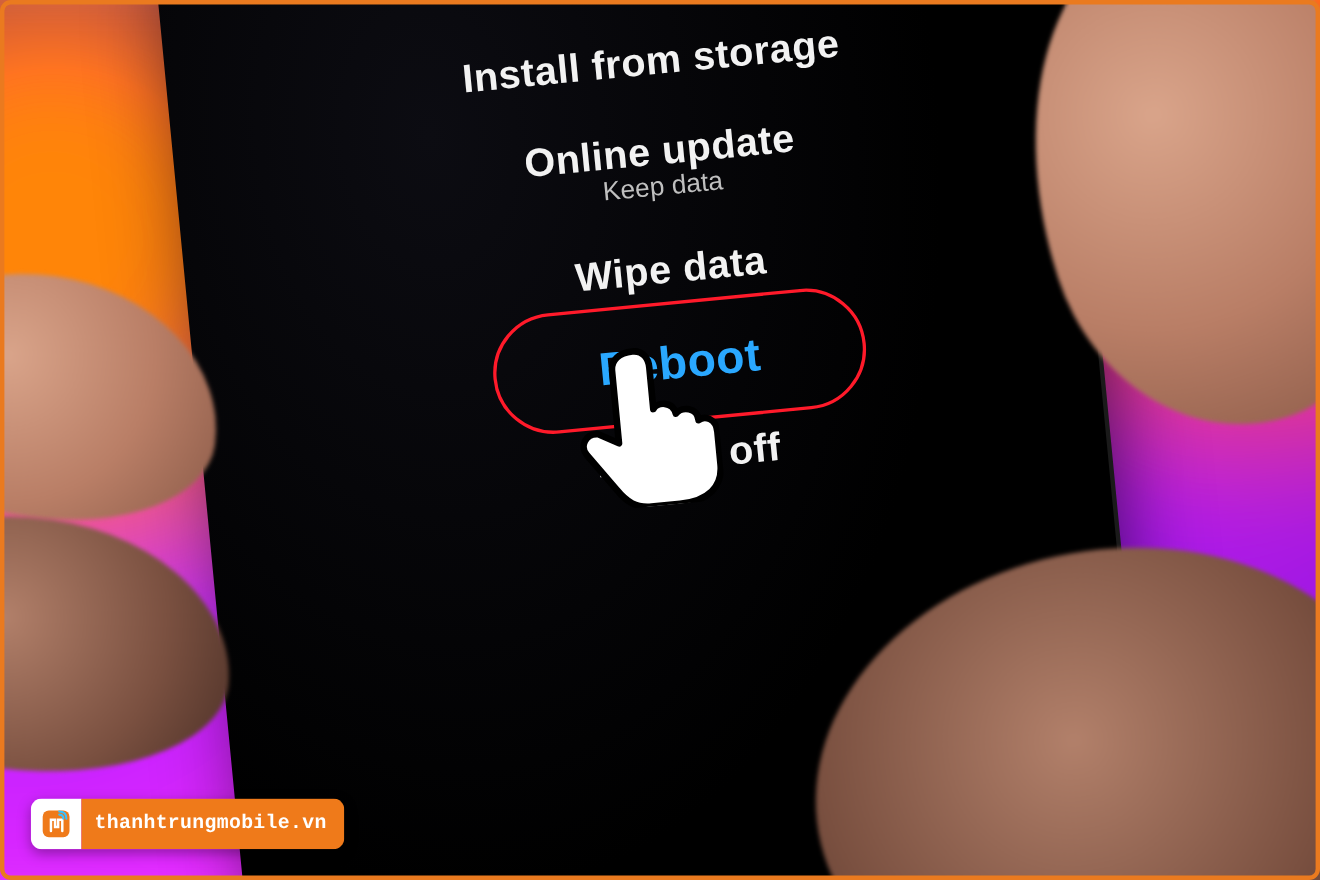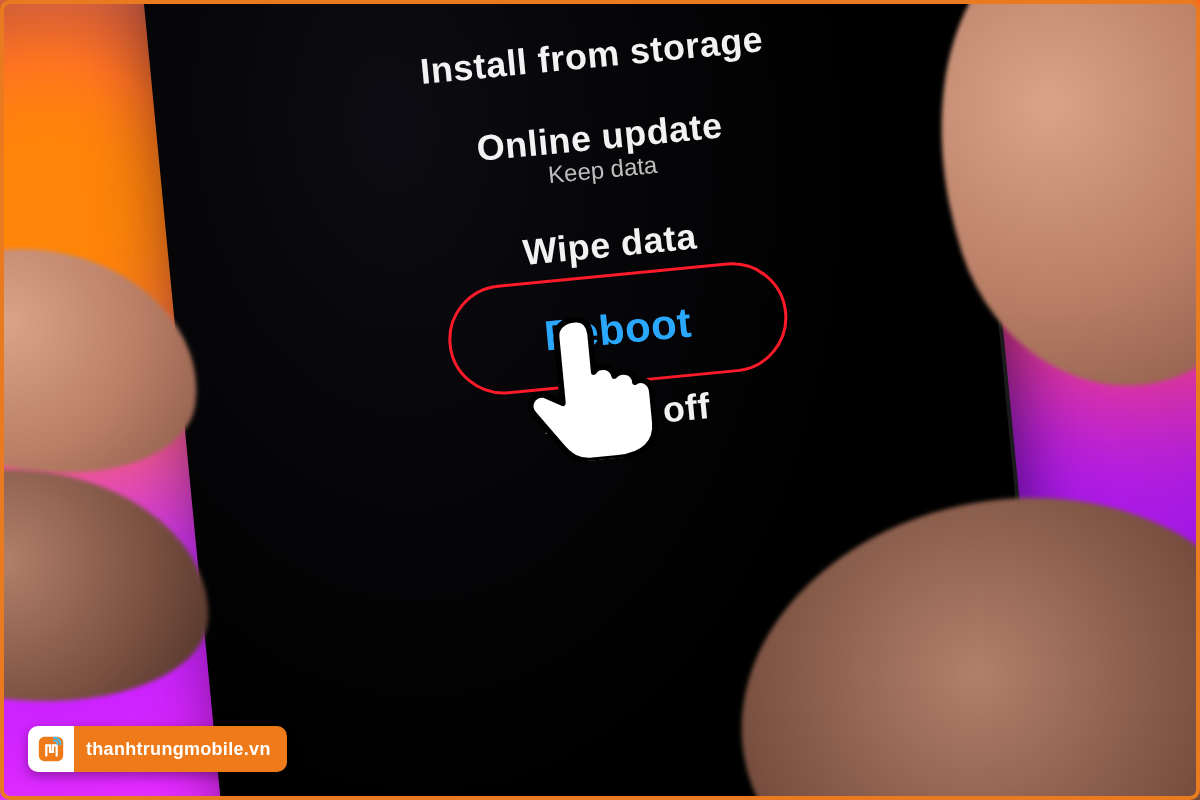--- a/index.html
+++ b/index.html
@@ -117,21 +117,21 @@
 
   
   .badge {
     position: absolute; left: 28px; bottom: 28px;
     display: flex; align-items: stretch;
     height: 46px;
     border-radius: 10px;
     overflow: hidden;
     box-shadow: 0 4px 12px rgba(0,0,0,.35);
     z-index: 40;
-    font-family: Liberation Sans, sans-serif;
+    font-family: Liberation Mono, monospace;
   }
   .badge .logo {
     width: 46px; background: #fff;
     display: flex; align-items: center; justify-content: center;
   }
   .badge .logo svg { width: 30px; height: 30px; }
   .badge .txt {
     background: #ef7a1a; color: #fff;
     font-size: 18px; font-weight: 600;
     display: flex; align-items: center;

